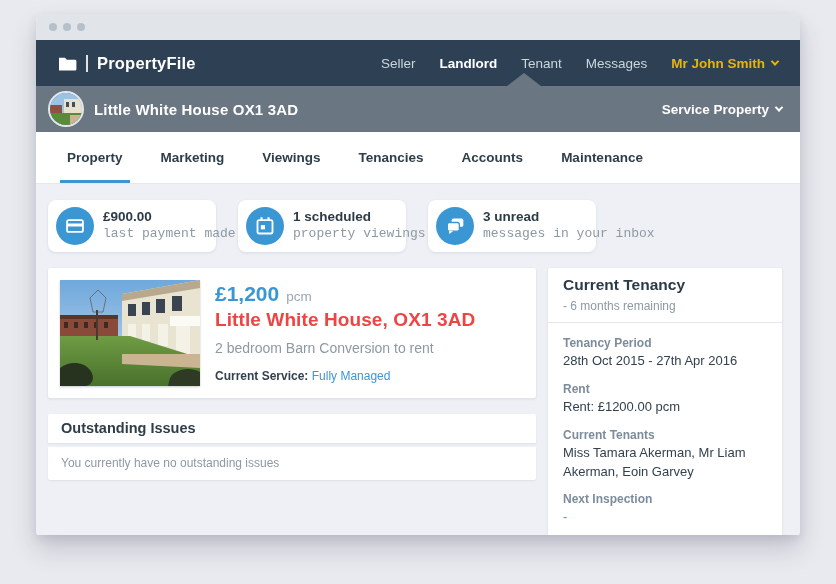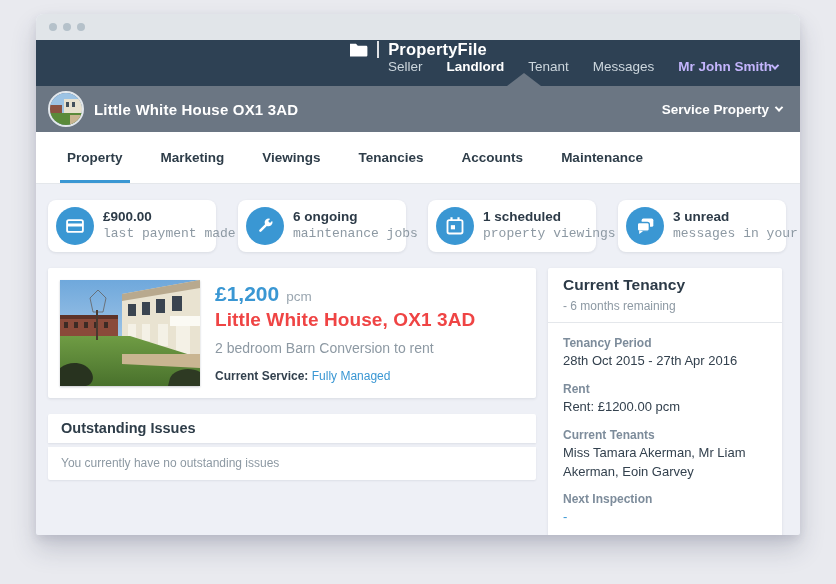--- a/index.html
+++ b/index.html
@@ -19,30 +19,30 @@
   }
   
   .chrome {
     height:26px; background:#e1e5e9; border-radius:7px 7px 0 0;
     display:flex; align-items:center; padding-left:13px; gap:6px;
   }
   .dot { width:8px; height:8px; border-radius:50%; background:#b5c1ca; }
   
   .navbar {
     height:46px; background:#2e4154; display:flex; align-items:center;
-    padding:0 22px; color:#fff;flex-direction:column;
+    padding:0 22px; color:#fff;
   }
   .logo { display:flex; align-items:center; gap:9px; }
   .logo svg { display:block; }
   .logo .sep { width:2px; height:17px; background:rgba(255,255,255,.85); }
   .logo .brand { font-size:16.5px; font-weight:700; letter-spacing:.2px; }
   .nav-items { margin-left:auto; display:flex; align-items:center; gap:24px; }
   .nav-item { font-size:13.5px; color:#ccd6dd; cursor:pointer; }
   .nav-item.active { color:#fff; font-weight:700; }
-  .nav-user { font-size:13.5px; color:#c4b5fd; font-weight:600; display:flex; align-items:center; cursor:pointer; }
+  .nav-user { font-size:13.5px; color:#eab308; font-weight:600; display:flex; align-items:center; gap:7px; cursor:pointer; }
   .chev {
     display:inline-block; width:6px; height:6px;
     border-right:2px solid currentColor; border-bottom:2px solid currentColor;
     transform:rotate(45deg) translate(-1px,-1px);
   }
   
   .property-bar {
     position:relative; height:46px; background:#6b7683; display:flex;
     align-items:center; padding:0 18px 0 12px; color:#ffffff;
   }
@@ -205,34 +205,20 @@
               <rect x="2.5" y="5" width="19" height="14" rx="2" fill="none" stroke="#fff" stroke-width="2.2"></rect>
               <rect x="2.5" y="9" width="19" height="3.6" fill="#fff"></rect>
             </svg>
         </span>
         <span class="stat-text">
           <div class="stat-value">£900.00</div>
           <div class="stat-label">last payment made</div>
         </span>
       </div>
 
-      <div class="stat-card">
-        <span class="stat-icon">
-          <svg width="20" height="20" viewBox="0 0 24 24">
-              <g transform="rotate(45 12 12)">
-                <path d="M12 1.5a4.6 4.6 0 0 0-4.6 4.6c0 2 1.3 3.7 3.1 4.3v9.4a1.5 1.5 0 0 0 3 0v-9.4c1.8-.6 3.1-2.3 3.1-4.3A4.6 4.6 0 0 0 12 1.5z" fill="#fff"></path>
-                <rect x="10.4" y="0.5" width="3.2" height="4.6" fill="#3a97d3"></rect>
-              </g>
-            </svg>
-        </span>
-        <span class="stat-text">
-          <div class="stat-value">6 ongoing</div>
-          <div class="stat-label">maintenance jobs</div>
-        </span>
-      </div>
 
       <div class="stat-card">
         <span class="stat-icon">
           <svg width="20" height="20" viewBox="0 0 24 24">
               <rect x="3" y="5" width="18" height="16" rx="2" fill="none" stroke="#fff" stroke-width="2.2"></rect>
               <rect x="6.5" y="1.5" width="2.6" height="4.5" fill="#fff"></rect>
               <rect x="14.9" y="1.5" width="2.6" height="4.5" fill="#fff"></rect>
               <rect x="7" y="11" width="5" height="5" fill="#fff"></rect>
             </svg>
         </span>

